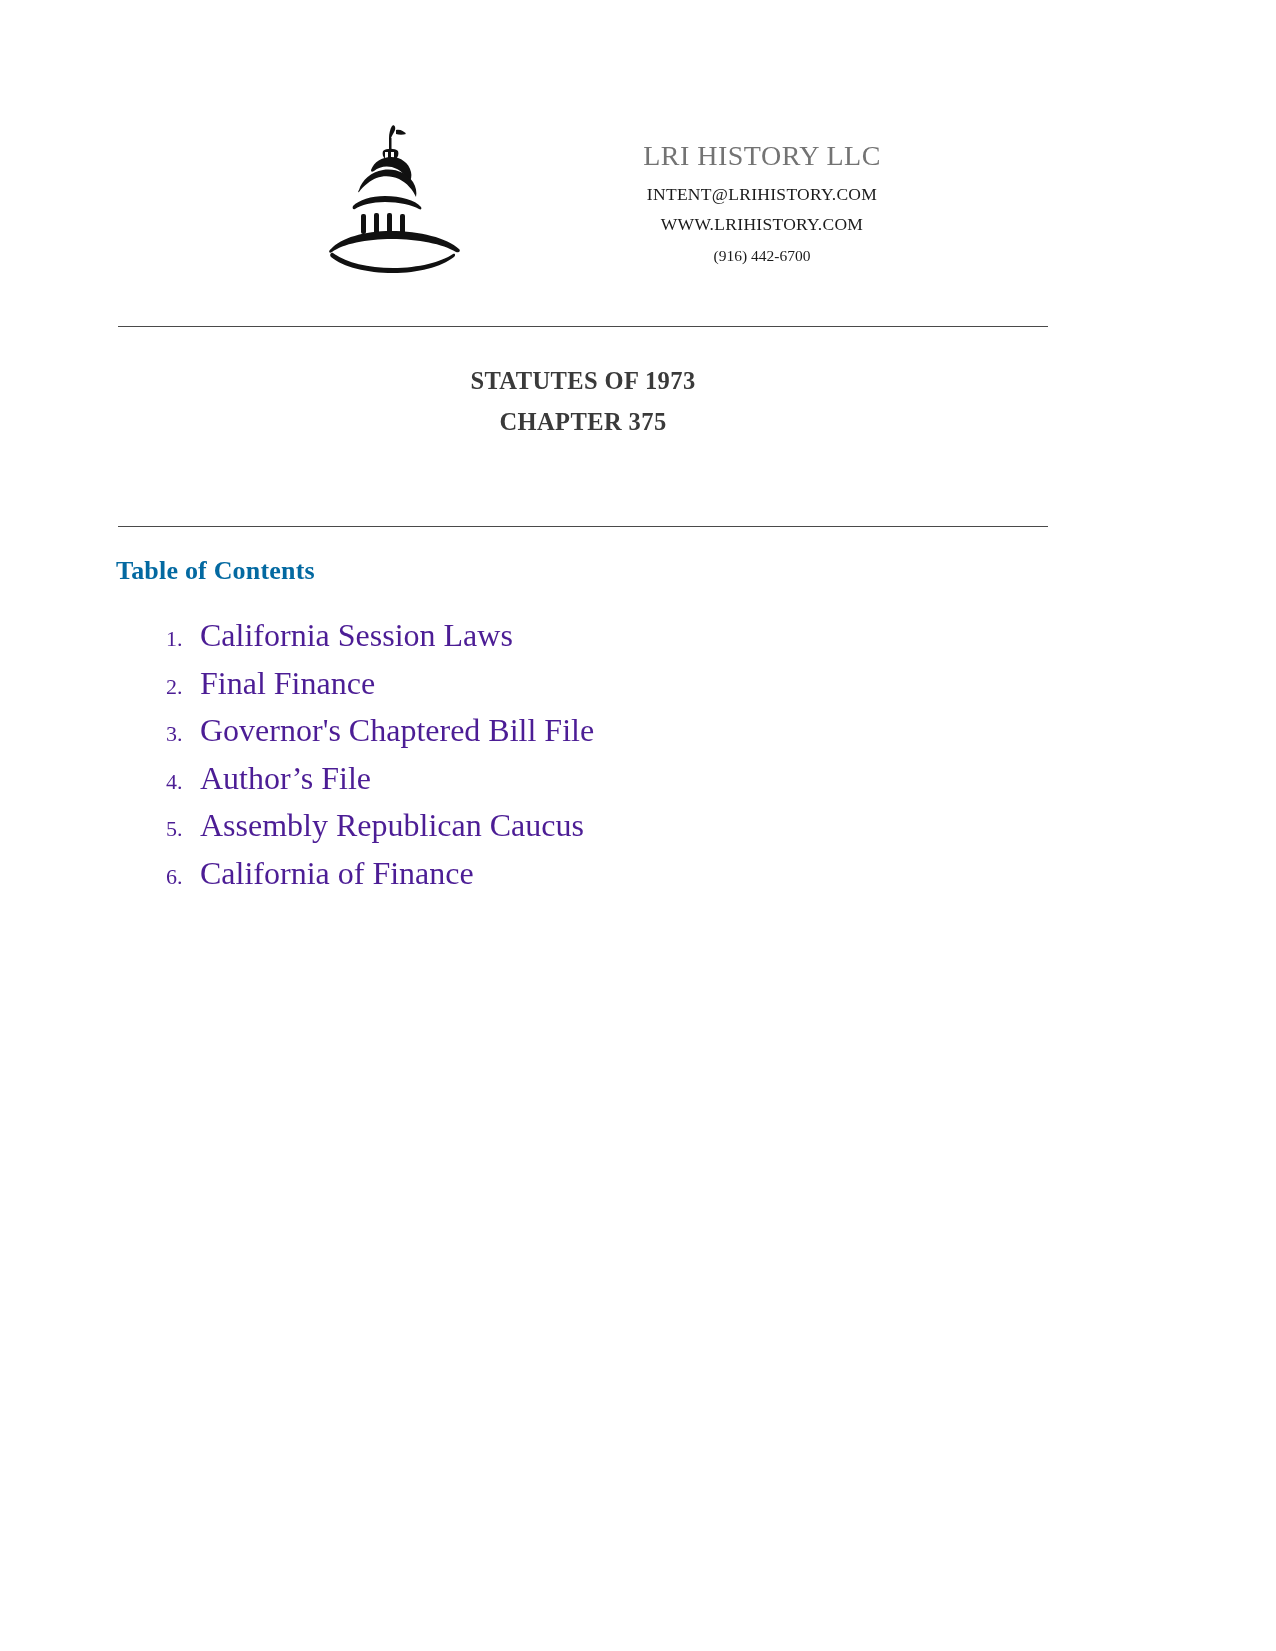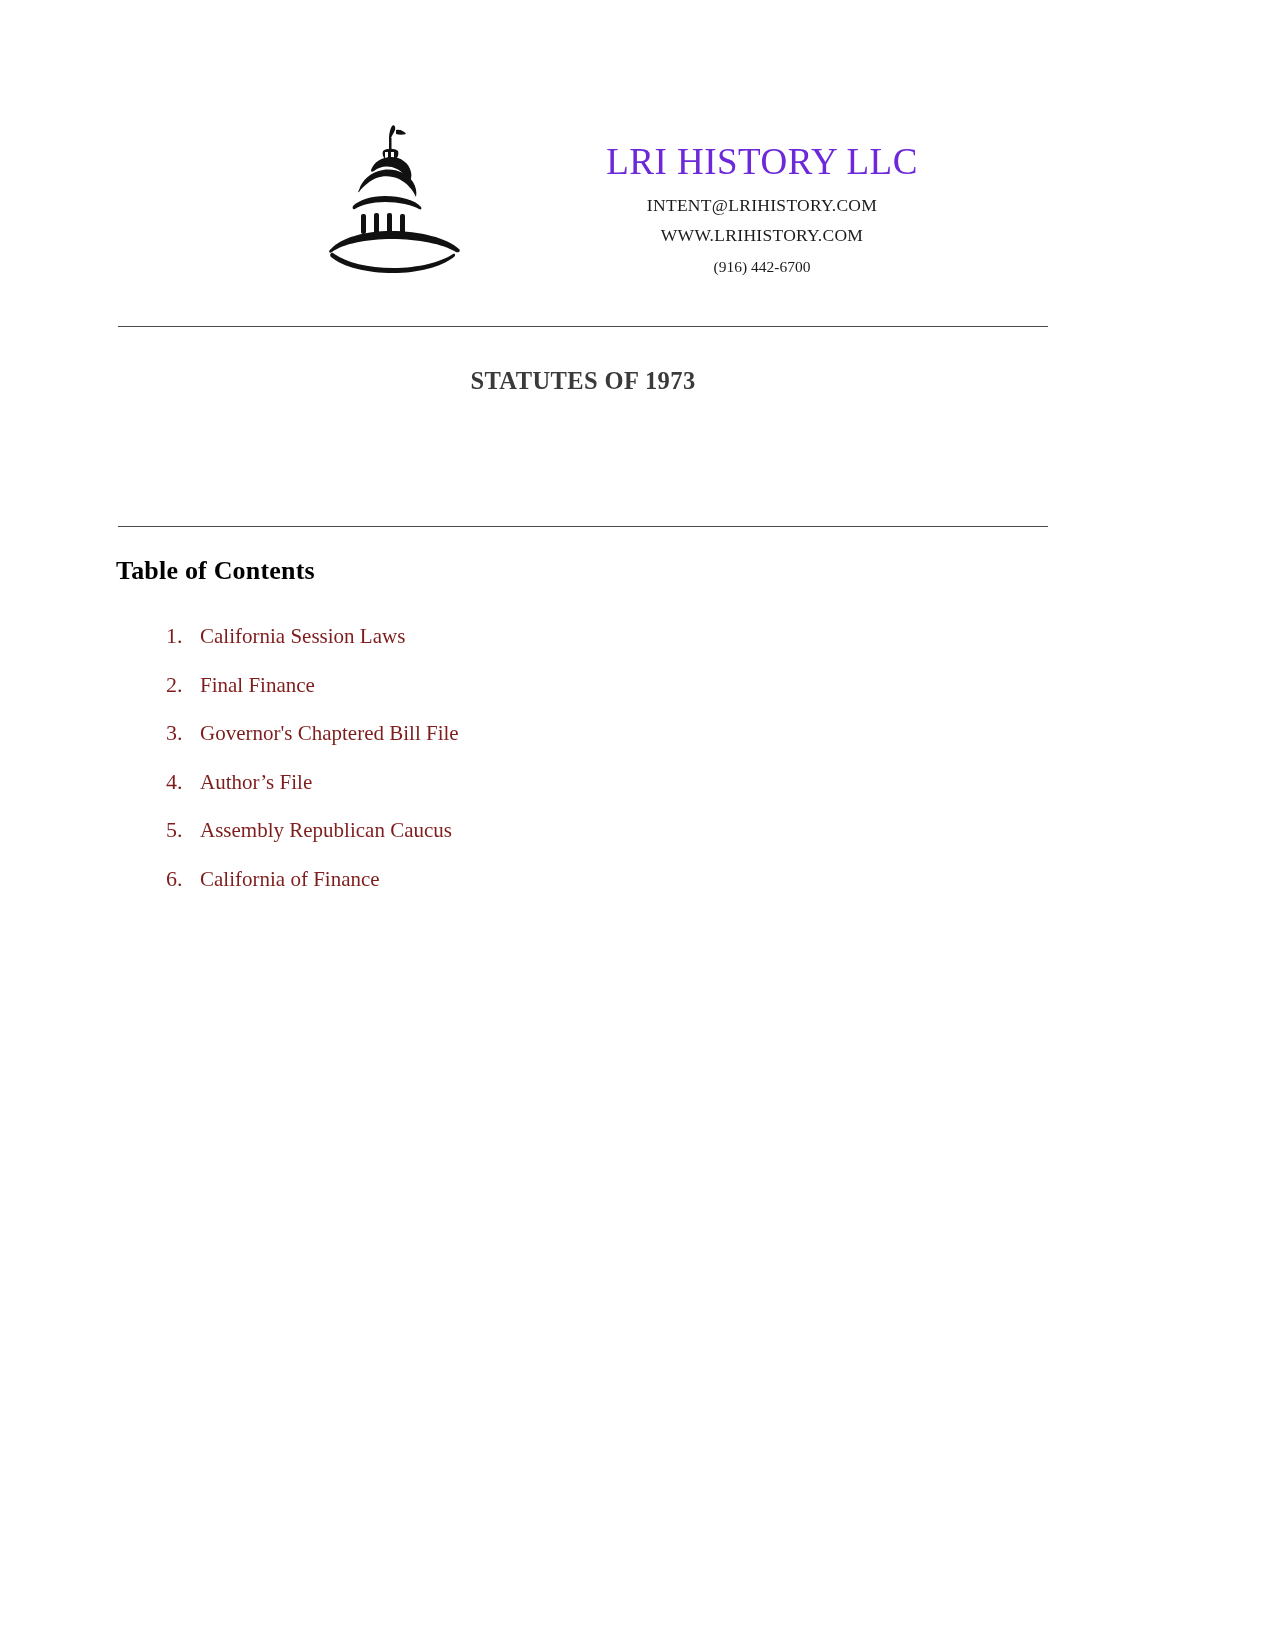--- a/index.html
+++ b/index.html
@@ -39,23 +39,23 @@
   }
   .logo-wrap svg {
     display: block;
   }
   .contact-block {
     text-align: center;
     padding-top: 22px;
     width: 470px;
   }
   .company-name {
-    font-size: 37px;
+    font-size: 28px;
     letter-spacing: 0.5px;
-    color: #6d28d9;
+    color: #737373;
     font-family: "Liberation Serif", serif;
     margin-bottom: 12px;
     white-space: nowrap;
   }
   .contact-line {
     font-size: 17.5px;
     letter-spacing: 0.3px;
     color: #1a1a1a;
     margin-bottom: 9px;
   }
@@ -94,35 +94,35 @@
     font-family: "Liberation Serif", serif;
   }
 
   
   .toc-heading {
     position: absolute;
     top: 556px;
     left: 116px;
     font-size: 26px;
     font-weight: bold;
-    color: #000000;
+    color: #0369a1;
     letter-spacing: 0.2px;
   }
   ol.toc-list {
     position: absolute;
     top: 612px;
     left: 116px;
     margin: 0;
     padding-left: 72px;
     list-style-position: outside;
   }
   ol.toc-list li {
-    font-size: 21px;
+    font-size: 32px;
     line-height: 47.5px;
-    color: #7f1d1d;
+    color: #4c1d95;
     padding-left: 12px;
   }
   ol.toc-list li::marker {
     font-size: 22px;
   }
 </style>
 </head>
 <body>
 
 <div class="page">
@@ -161,20 +161,21 @@
       <div class="contact-line">INTENT@LRIHISTORY.COM</div>
       <div class="contact-line">WWW.LRIHISTORY.COM</div>
       <div class="phone-line">(916) 442-6700</div>
     </div>
   </div>
 
   <hr class="rule rule-top">
 
   <div class="title-block">
     <div class="title-line">STATUTES OF 1973</div>
+    <div class="title-line">CHAPTER  375</div>
   </div>
 
   <hr class="rule rule-bottom">
 
   <div class="toc-heading">Table of Contents</div>
 
   <ol class="toc-list">
     <li>California Session Laws</li>
     <li>Final Finance</li>
     <li>Governor's Chaptered Bill File</li>

